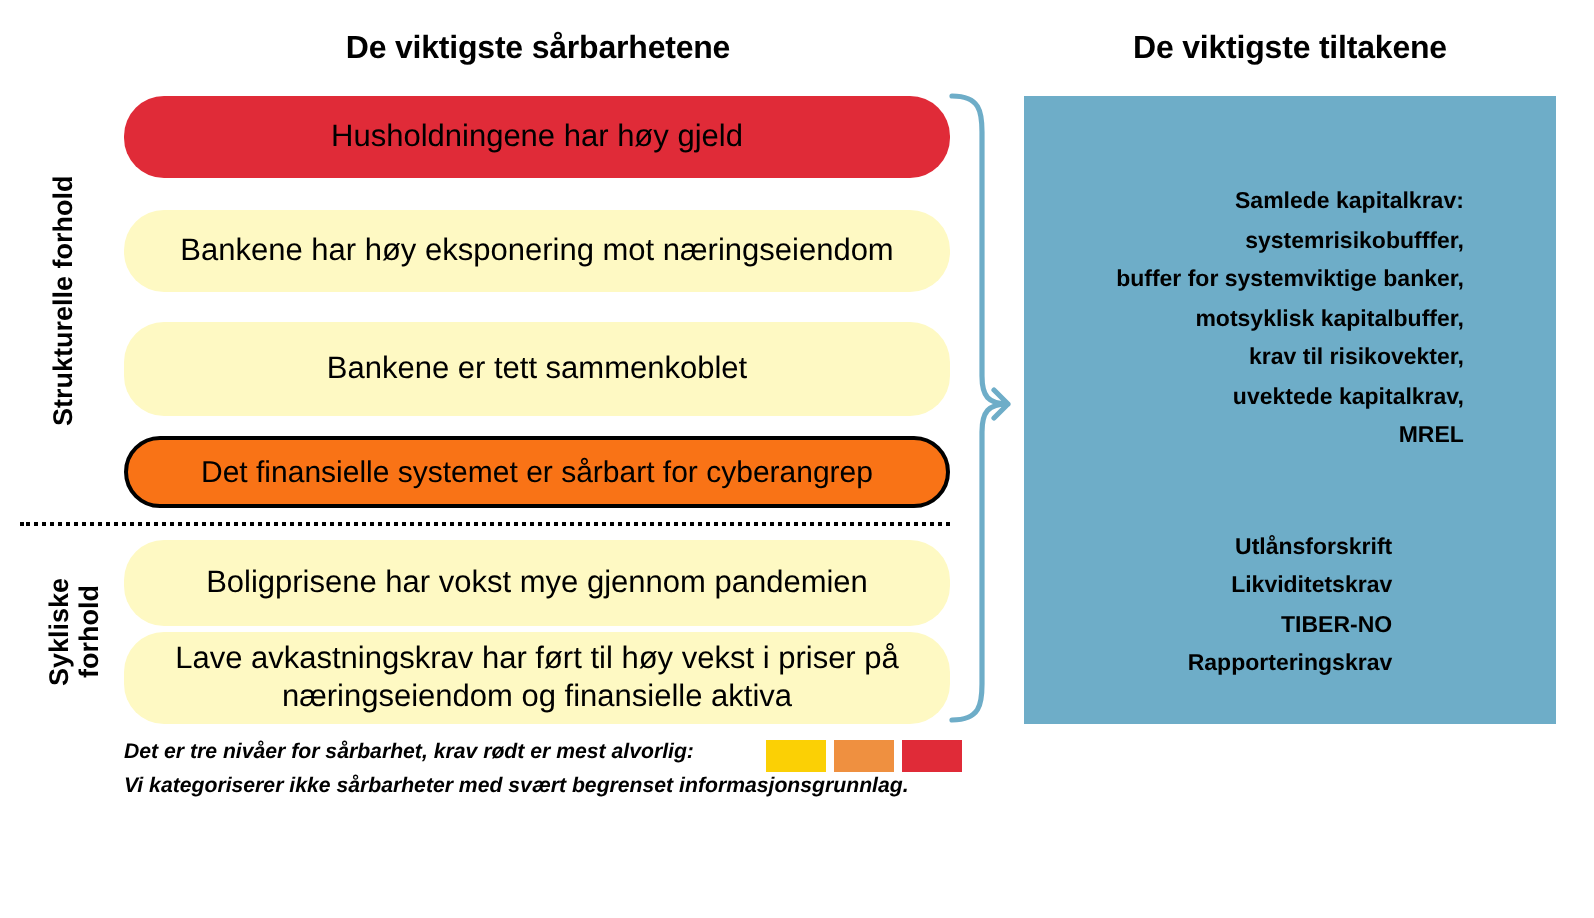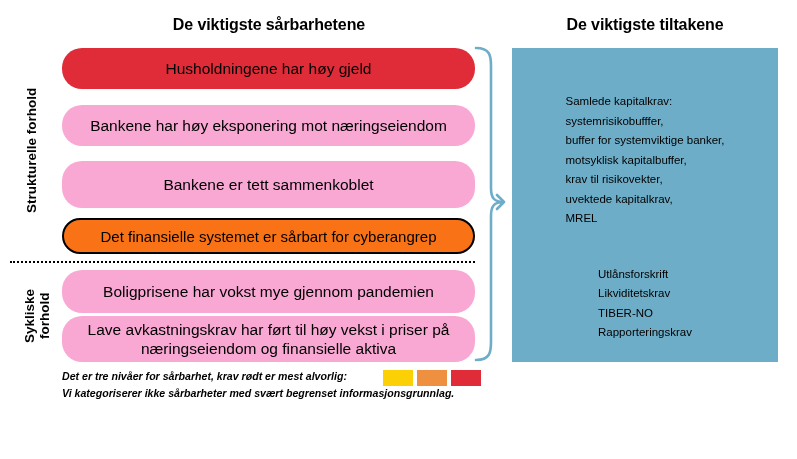--- a/index.html
+++ b/index.html
@@ -58,21 +58,21 @@
     align-items: center;
     justify-content: center;
     text-align: center;
     font-size: 15.5px;
     line-height: 19px;
     color: #000;
     padding: 0 6px;
     border-radius: 20px;
   }
   .bar.red    { background: #e02b38; }
-  .bar.orange { background: #f9a8d4; }
+  .bar.orange { background: #fef9c3; }
   .bar.white  {
     background: #f97316;
     border: 2px solid #000000;
     font-weight: normal;
     font-size: 15px;
     text-align: center;
   }
 
   #bar-0 { top: 48px;  height: 41px; }
   #bar-1 { top: 105px; height: 41px; }
@@ -102,22 +102,22 @@
     left: 512px; top: 48px;
     width: 266px; height: 314px;
     background: #6eadc8;
     display: flex;
     flex-direction: column;
     align-items: center;
     justify-content: flex-start;
     padding-top: 44px;
   }
   .meas-block {
-    text-align: left;
-    font-weight: normal;
+    text-align: right;
+    font-weight: bold;
     font-size: 11.5px;
     line-height: 19.5px;
     color: #000;
     white-space: pre-line;
   }
   #meas-block-2 { margin-top: 36px; }
 
   
   #legend {
     position: absolute;

